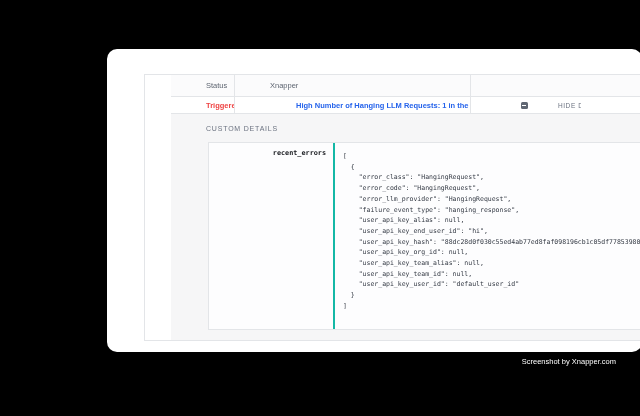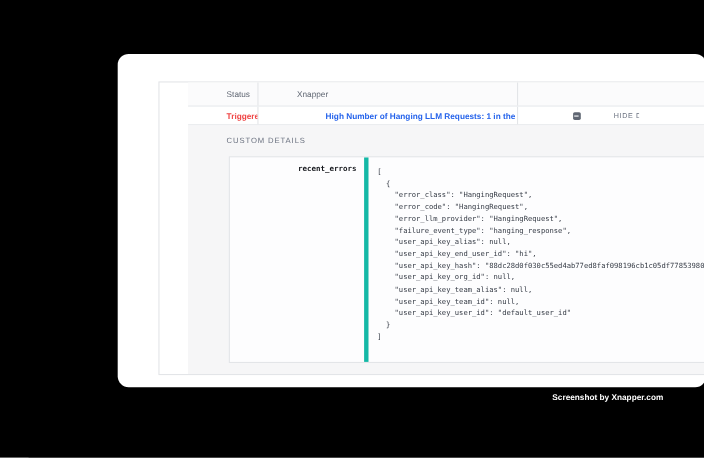--- a/index.html
+++ b/index.html
@@ -60,34 +60,34 @@
     position: absolute; left: 9px; top: 11px;
     font-size: 7px; letter-spacing: 0.8px; color: #6b7280;
   }
   .code-box {
     position: absolute; left: 11px; top: 28px; width: 488px; height: 188px;
     background: #fdfdfe; border: 1px solid #e3e5e8;
     display: flex; overflow: hidden;
   }
   .code-label {
     flex: 0 0 100px; width: 100px;
-    border-right: 4px solid #14b8a6;
+    border-right: 2px solid #14b8a6;
     text-align: right; padding: 6px 7px 0 0;
     font-family: "DejaVu Sans Mono", monospace;
     font-weight: bold; font-size: 6.8px; color: #15171c;
   }
   .code {
     margin: 0; padding: 8px 0 0 8px; flex: 1; overflow: hidden;
     font-family: "DejaVu Sans Mono", monospace;
     font-size: 6.5px; line-height: 10.7px; color: #343a44;
   }
 
   .watermark {
-    position: absolute; top: 357px; right: 63px;
-    color: #ffffff; font-size: 7.5px; font-weight: 700;
+    position: absolute; top: 357px; right: 50px;
+    color: #ffffff; font-size: 7.5px; font-weight: 400;
   }
 </style>
 </head>
 <body>
 
 <div class="stage">
 
   <div class="card">
 
     <div class="panel">

